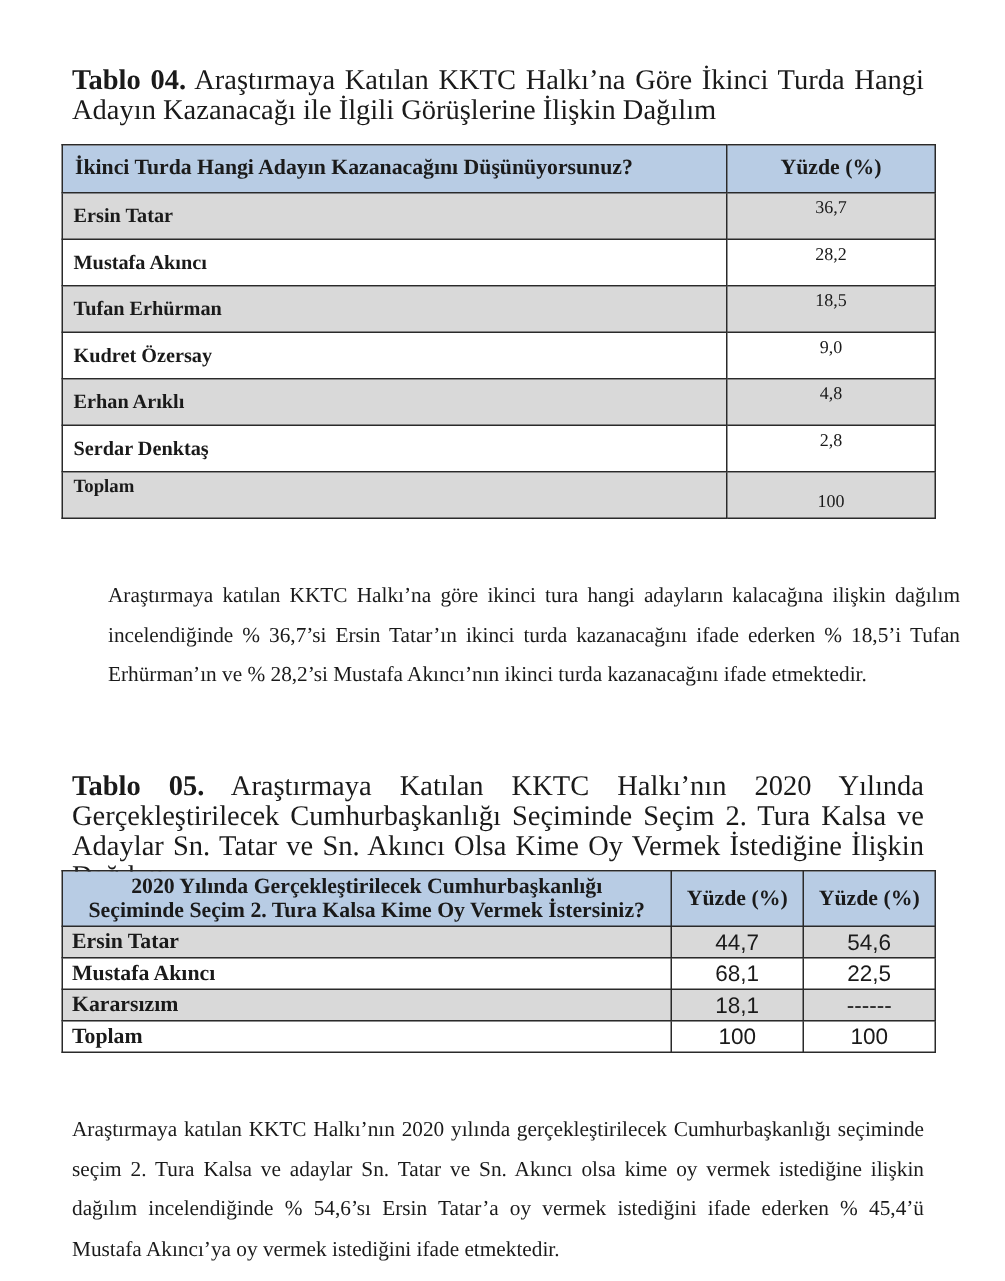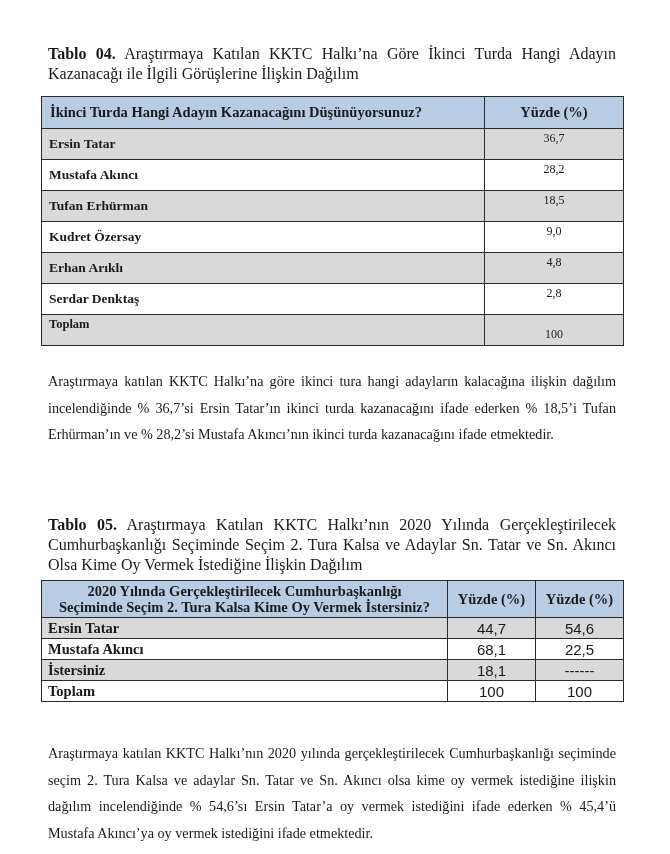--- a/index.html
+++ b/index.html
@@ -2,21 +2,21 @@
 <html><head>
 <meta charset="utf-8">
 <style>
   html, body { margin: 0; padding: 0; background: #ffffff; }
   body {
     width: 670px; height: 854px; position: relative; overflow: hidden;
     font-family: "Liberation Serif", serif; color: #1a1a1a;
   }
   .caption {
     position: absolute; left: 48px; width: 568px;
-    font-size: 16px; line-height: 20px; text-align: justify;
+    font-size: 19px; line-height: 20px; text-align: justify;
   }
   .caption b { font-weight: bold; }
   #cap1 { top: 44px; }
   #cap2 { top: 515px; }
 
   table { border-collapse: collapse; position: absolute; }
   td, th { border: 1px solid #2a2a2a; padding: 0; }
 
   
   #t1 { left: 41px; top: 96px; width: 583px; }
@@ -28,21 +28,21 @@
   #t1 td.val { text-align: center; vertical-align: top; padding-top: 2px; font-size: 12px; }
   #t1 tr.shade td { background: #d9d9d9; }
   #t1 tr.total td { height: 27px; }
   #t1 tr.total td.name { vertical-align: top; padding-top: 2px; font-size: 12.5px; }
   #t1 tr.total td.val { vertical-align: bottom; padding-bottom: 3px; padding-top: 0; }
 
   .para {
     position: absolute; left: 48px; width: 568px;
     font-size: 14.2px; line-height: 26.5px; text-align: justify;
   }
-  #para1 { top: 368px; }
+  #para1 { top: 384px; margin-left: 24px; }
   #para2 { top: 740px; }
 
   
   #t2 { left: 41px; top: 580px; width: 583px; border: 1.5px solid #111; }
   #t2 th { background: #b8cce4; height: 36px; font-size: 14.5px; font-weight: bold; line-height: 16px; }
   #t2 th.q { text-align: center; }
   #t2 th.p1 { width: 87px; }
   #t2 th.p2 { width: 87px; }
   #t2 td { height: 19px; }
   #t2 td.name { font-weight: bold; font-size: 14.5px; padding-left: 6px; }
@@ -109,21 +109,21 @@
     <td class="name">Ersin Tatar</td>
     <td class="val">44,7</td>
     <td class="val">54,6</td>
   </tr>
   <tr>
     <td class="name">Mustafa Akıncı</td>
     <td class="val">68,1</td>
     <td class="val">22,5</td>
   </tr>
   <tr class="shade">
-    <td class="name">İstersiniz</td>
+    <td class="name">Kararsızım</td>
     <td class="val">18,1</td>
     <td class="val">------</td>
   </tr>
   <tr>
     <td class="name">Toplam</td>
     <td class="val">100</td>
     <td class="val">100</td>
   </tr>
 </tbody>
   </table>

